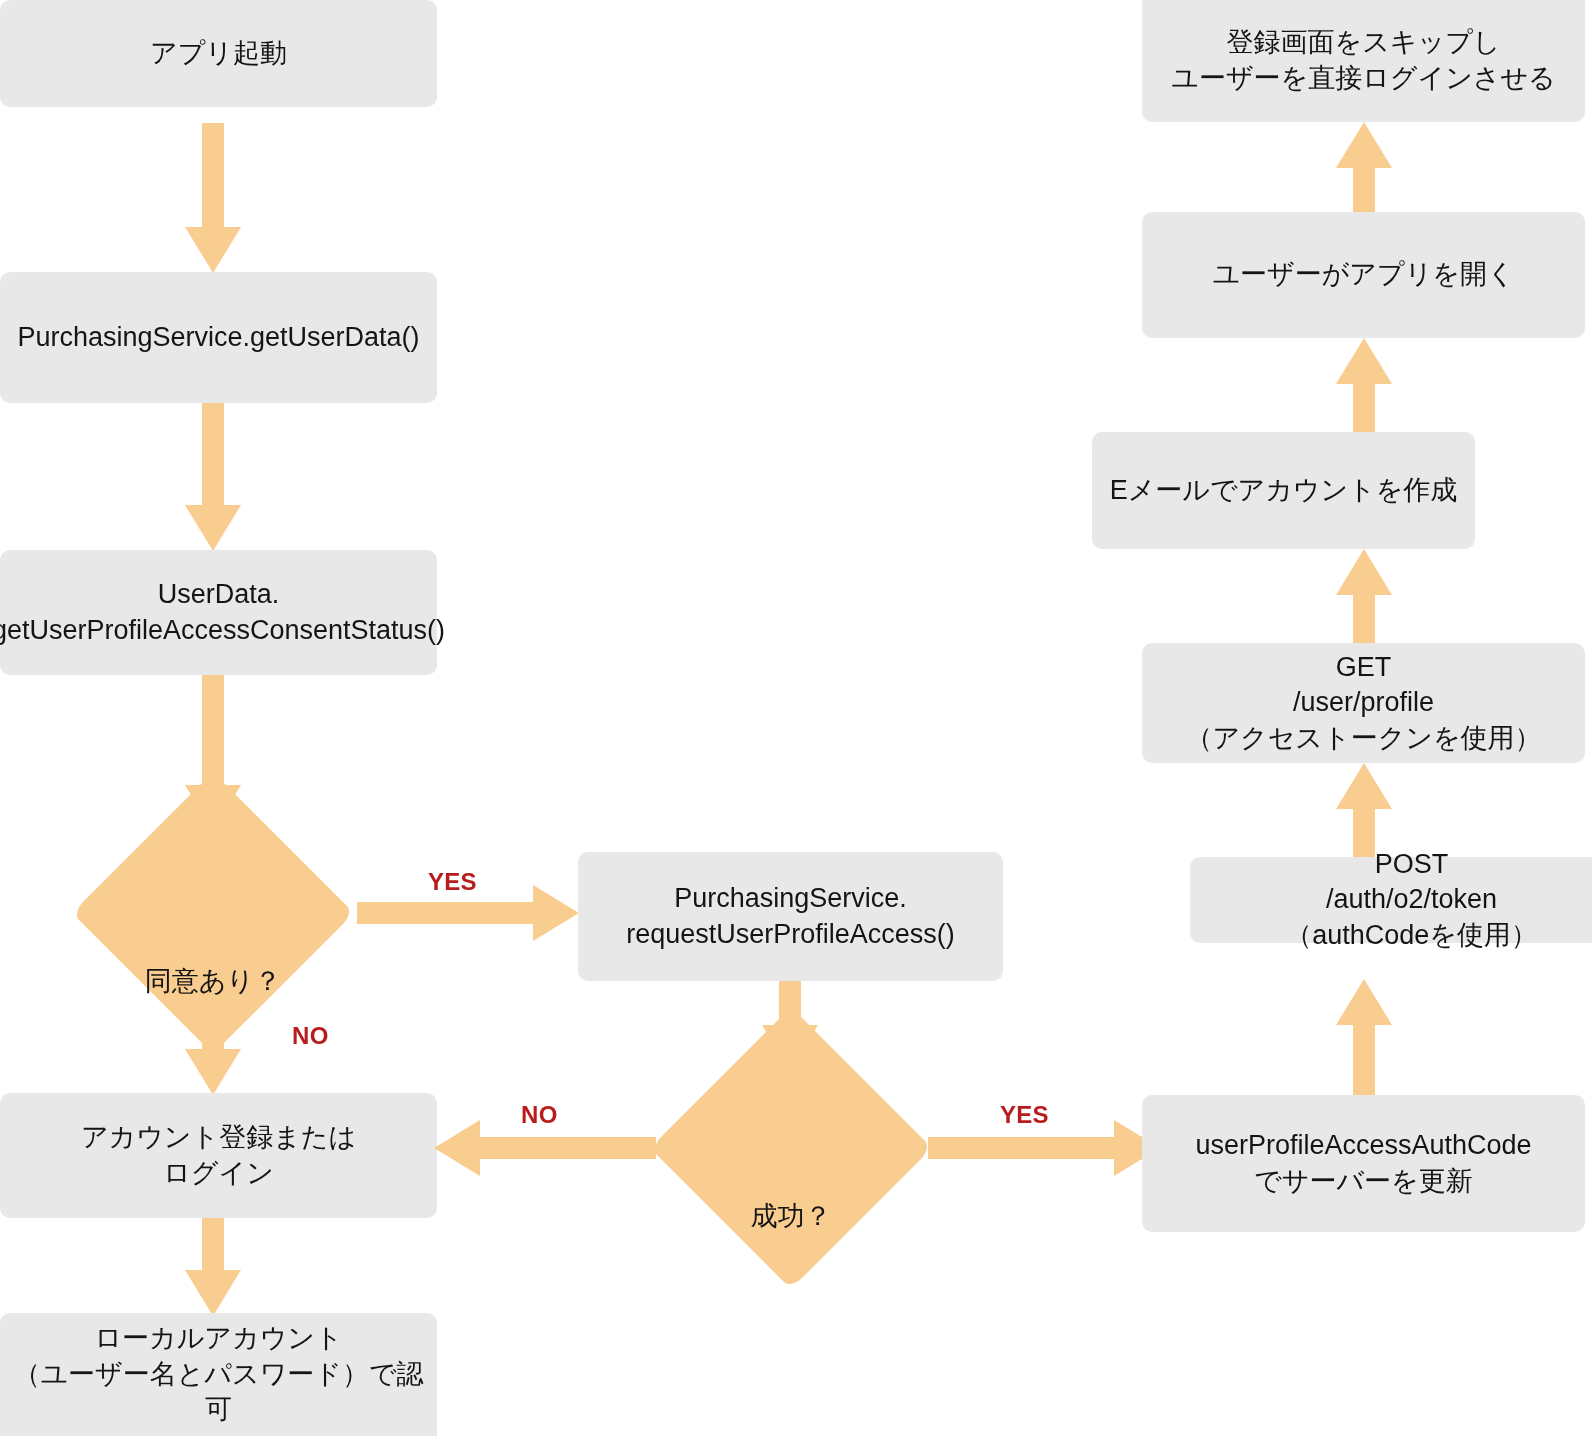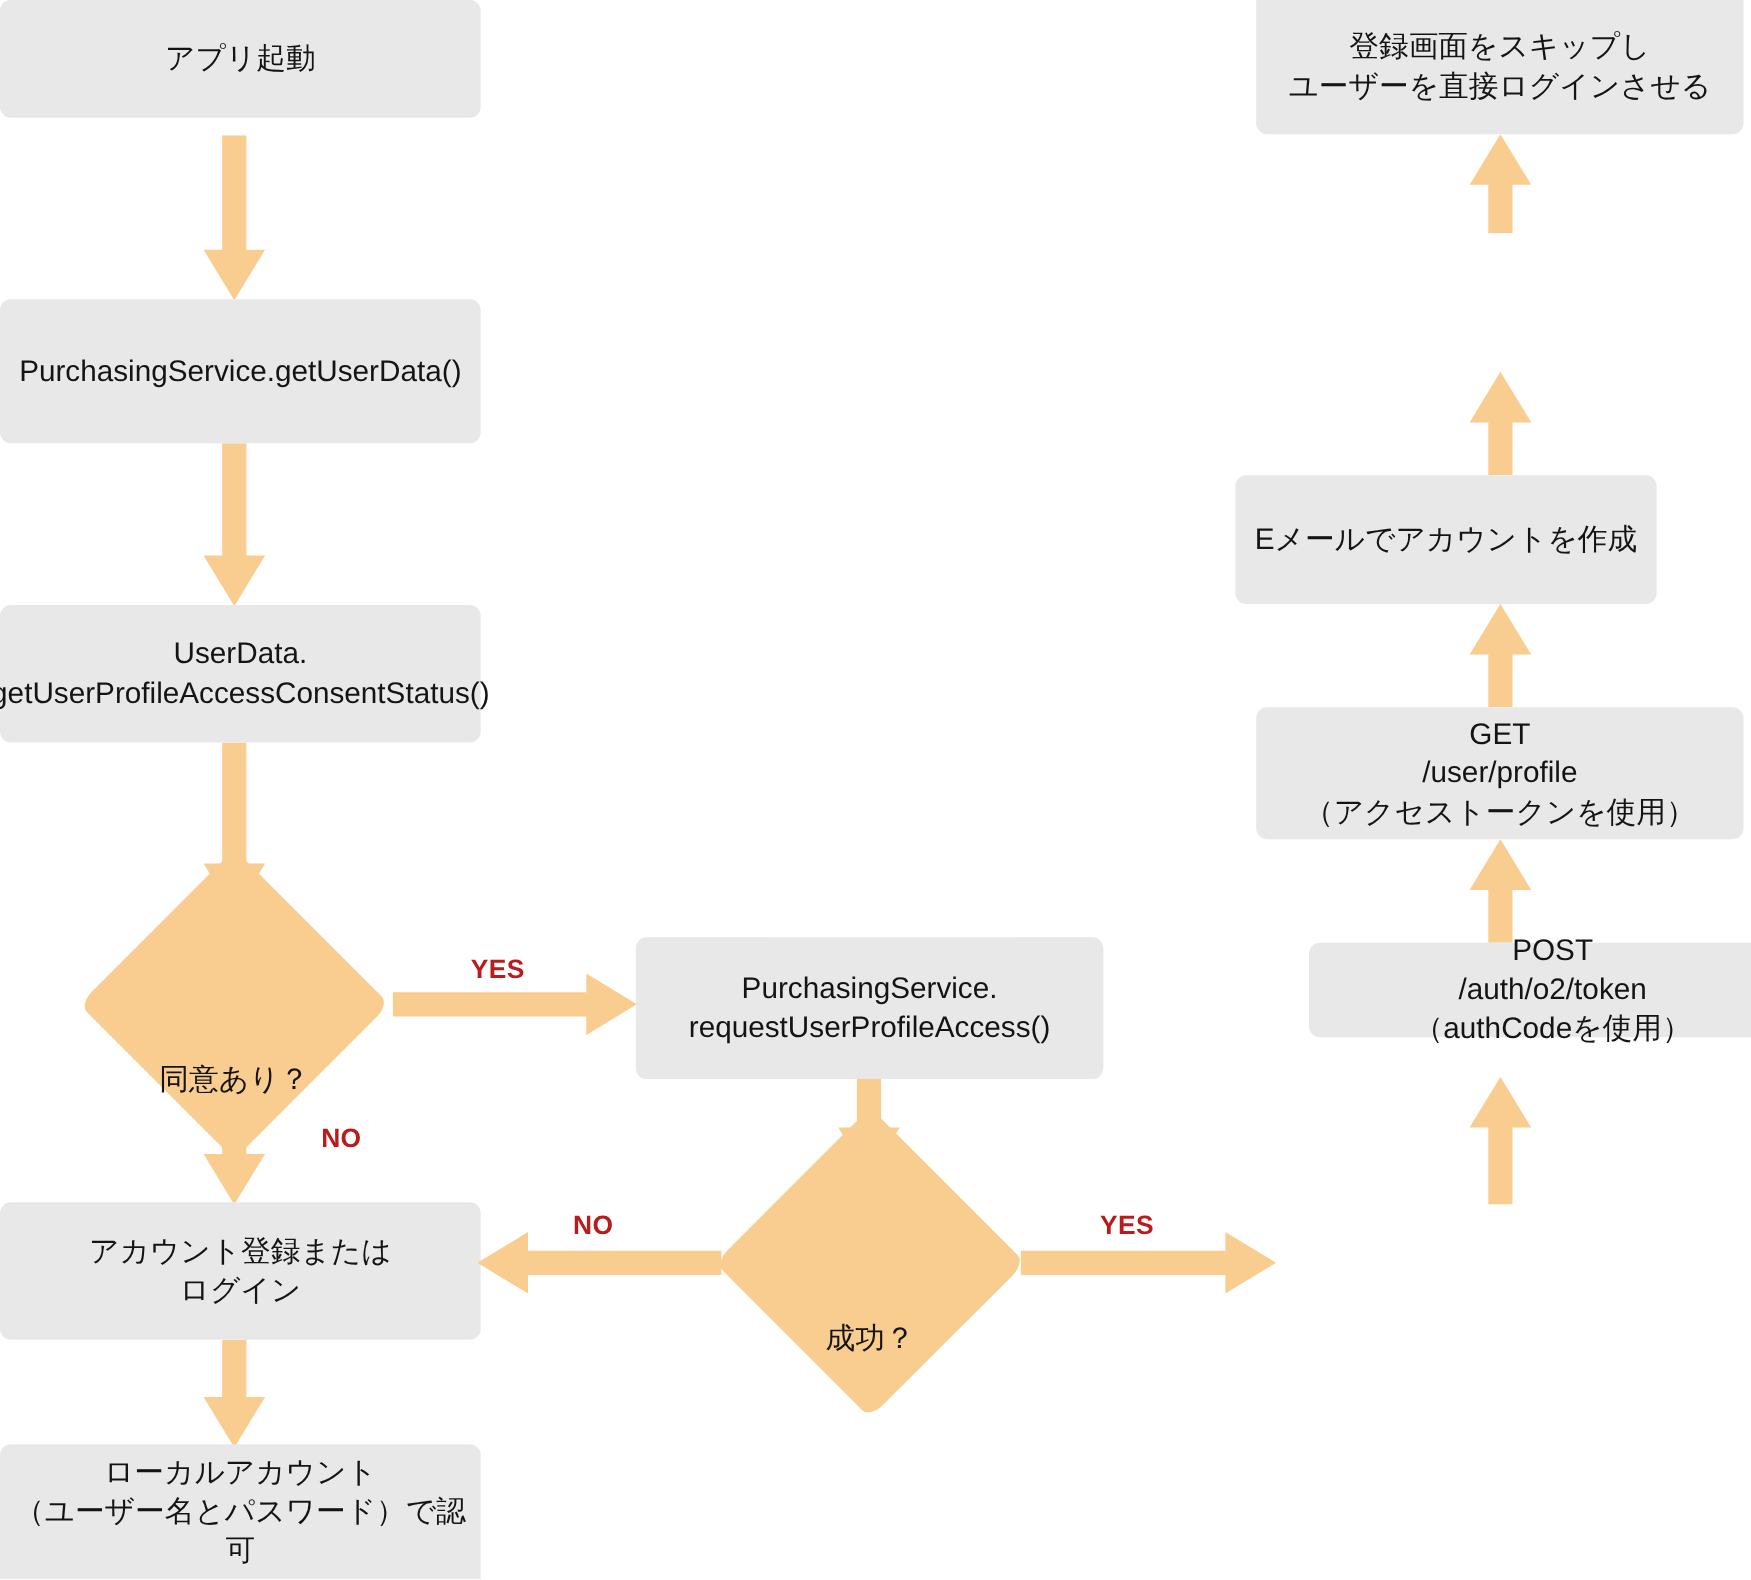--- a/index.html
+++ b/index.html
@@ -149,20 +149,22 @@
   </div>
   <div class="edge-label" style="left:521px; top:1101px;">NO</div>
 
   <div class="arrow" style="left:928px; top:1120px; width:232px; height:56px;">
     <svg width="232" height="56" viewBox="0 0 232 56">
       <polygon points="0,17 186,17 186,0 232,28 186,56 186,39 0,39" fill="#f9cc8f"></polygon>
     </svg>
   </div>
   <div class="edge-label" style="left:1000px; top:1101px;">YES</div>
 
+  <div class="node" style="left:1142px; top:1095px; width:443px; height:137px;">userProfileAccessAuthCode
+でサーバーを更新</div>
 
   <div class="arrow" style="left:1336px; top:979px; width:56px; height:116px;">
     <svg width="56" height="116" viewBox="0 0 56 116">
       <polygon points="28,0 56,46 39,46 39,116 17,116 17,46 0,46" fill="#f9cc8f"></polygon>
     </svg>
   </div>
 
   <div class="node" style="left:1142px; top:857px; width:443px; height:86px;margin-left:48px;">POST
 /auth/o2/token
 （authCodeを使用）</div>
@@ -176,28 +178,29 @@
   <div class="node" style="left:1142px; top:643px; width:443px; height:120px;">GET
 /user/profile
 （アクセストークンを使用）</div>
 
   <div class="arrow" style="left:1336px; top:549px; width:56px; height:94px;">
     <svg width="56" height="94" viewBox="0 0 56 94">
       <polygon points="28,0 56,46 39,46 39,94 17,94 17,46 0,46" fill="#f9cc8f"></polygon>
     </svg>
   </div>
 
-  <div class="node" style="left:1123px; top:432px; width:383px; height:117px;">Eメールでアカウントを作成</div>
+  <div class="node" style="left:1092px; top:432px; width:383px; height:117px;">Eメールでアカウントを作成</div>
 
   <div class="arrow" style="left:1336px; top:338px; width:56px; height:94px;">
     <svg width="56" height="94" viewBox="0 0 56 94">
       <polygon points="28,0 56,46 39,46 39,94 17,94 17,46 0,46" fill="#f9cc8f"></polygon>
     </svg>
   </div>
 
+  <div class="node" style="left:1142px; top:212px; width:443px; height:126px;">ユーザーがアプリを開く</div>
 
   <div class="arrow" style="left:1336px; top:122px; width:56px; height:90px;">
     <svg width="56" height="90" viewBox="0 0 56 90">
       <polygon points="28,0 56,46 39,46 39,90 17,90 17,46 0,46" fill="#f9cc8f"></polygon>
     </svg>
   </div>
 
   <div class="node" style="left:1142px; top:0px; width:443px; height:122px; border-top-left-radius:0; border-top-right-radius:0;">登録画面をスキップし
 ユーザーを直接ログインさせる</div>
 

